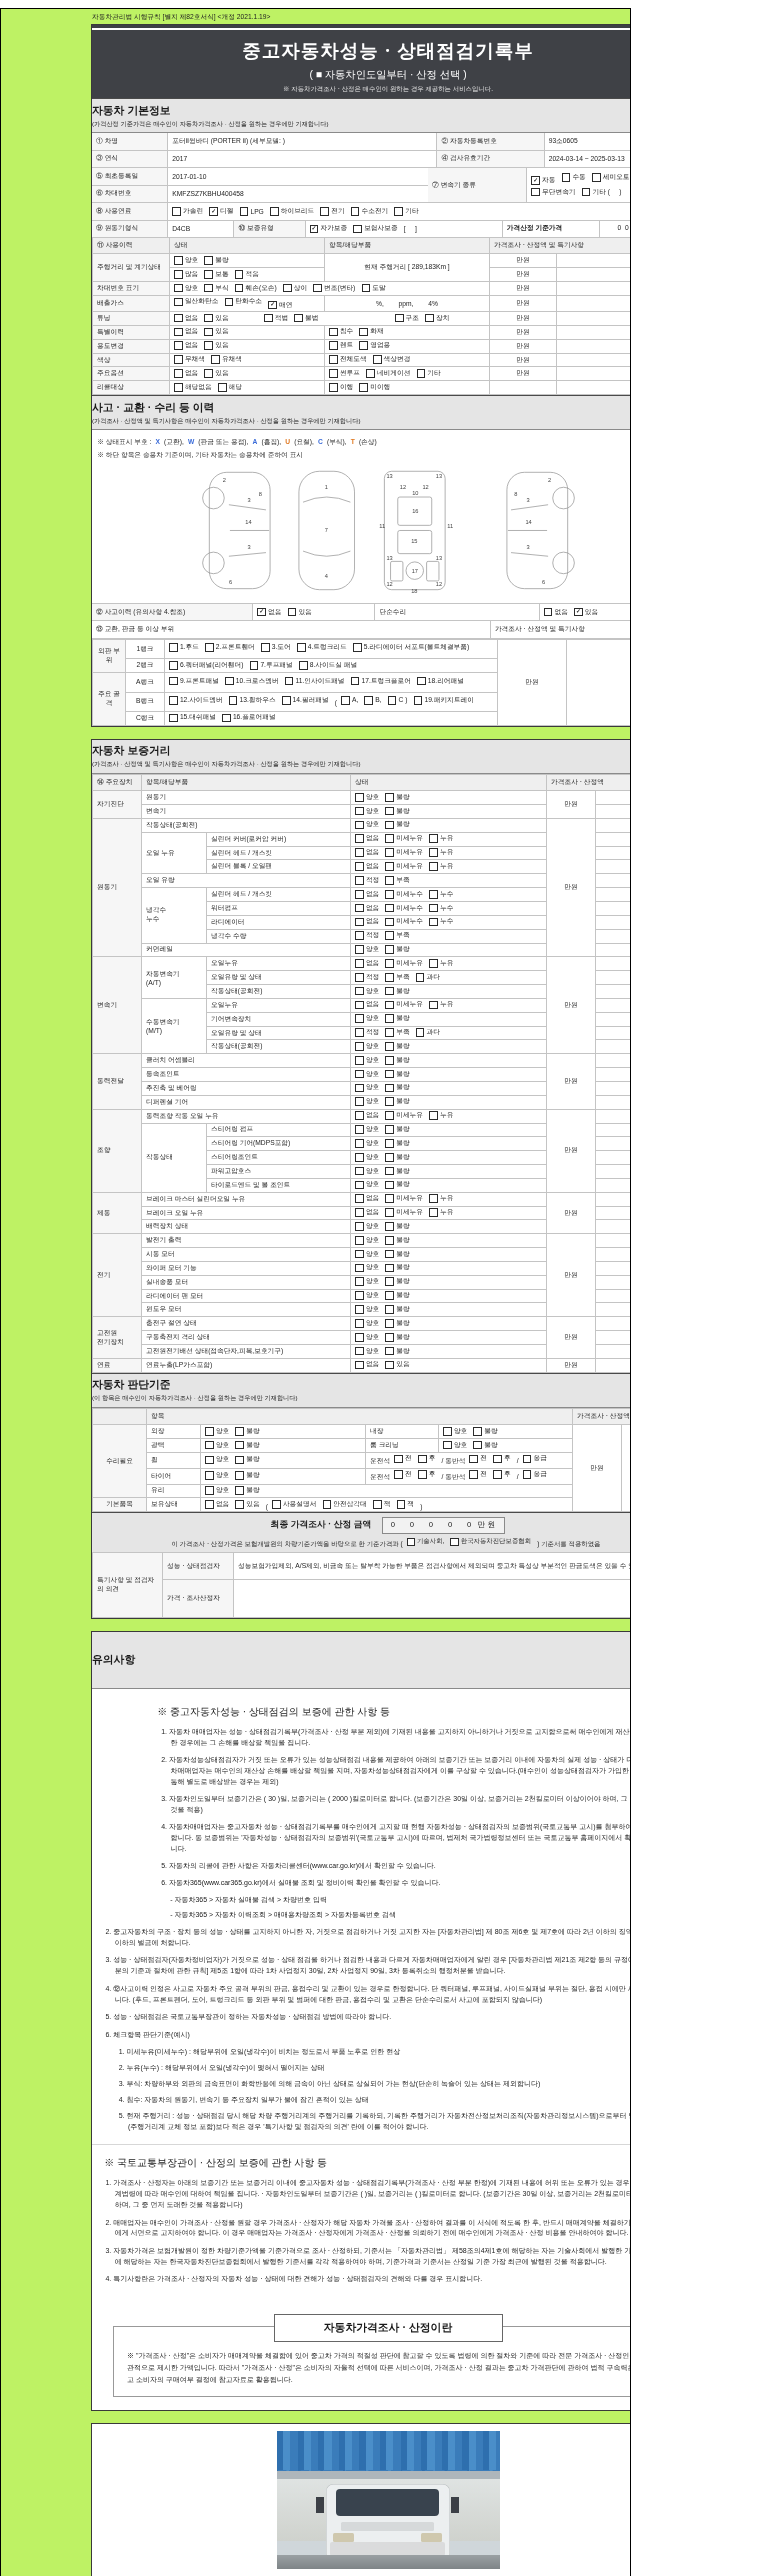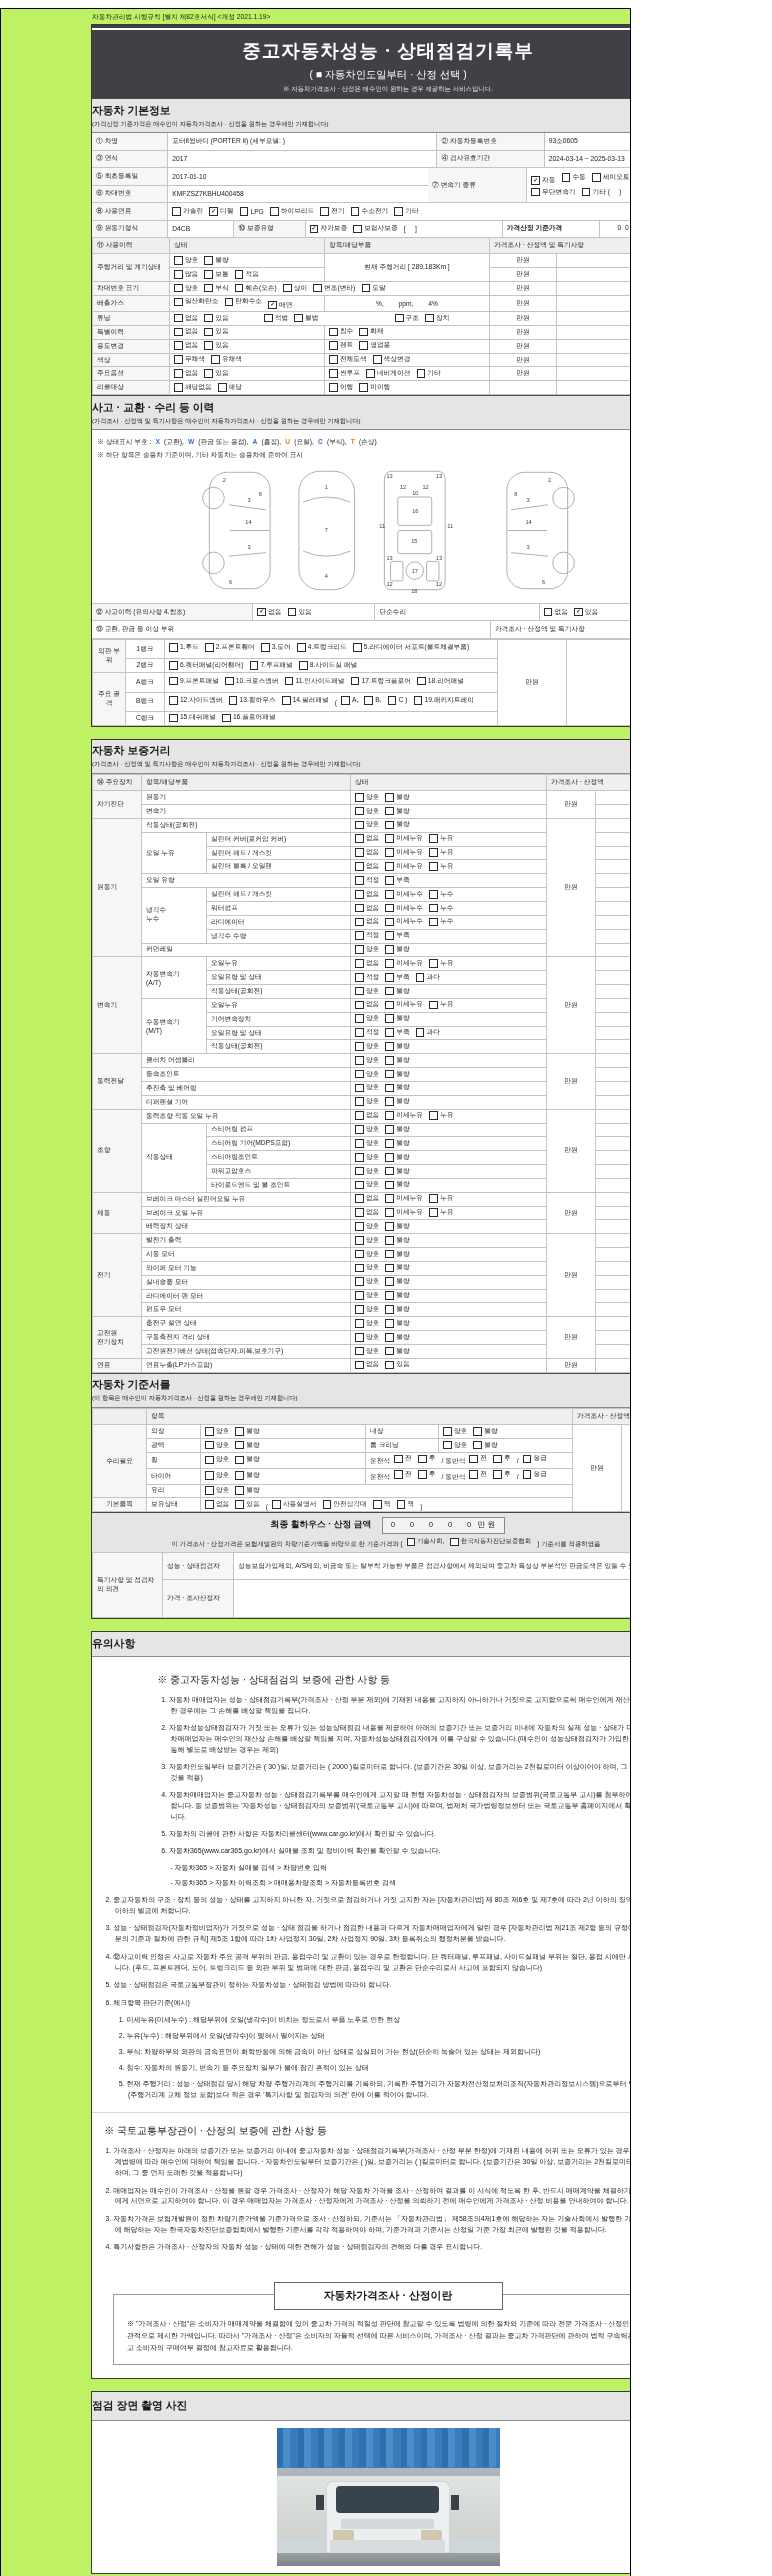--- a/index.html
+++ b/index.html
@@ -619,21 +619,21 @@
               <td class="gname" rowspan="1">연료</td>
               <td colspan="2">연료누출(LP가스포함)</td>
               <td><span class="opt"><span class="bx"></span>없음</span><span class="opt"><span class="bx"></span>있음</span></td>
               <td class="prc" rowspan="1">만원</td>
               <td class="blk"></td>
             </tr>
           </tbody>
     </table>
 
     <div class="band">
-      <div class="bt">자동차 기준서를</div>
+      <div class="bt">자동차 판단기준</div>
       <div class="bn">(이 항목은 매수인이 자동차가격조사 · 산정을 원하는 경우에만 기재합니다)</div>
     </div>
     <table>
       <colgroup>
             <col style="width:54px">
             <col style="width:54px">
             <col style="width:165px">
             <col style="width:73px">
             <col style="width:134px">
             <col style="width:49px">
@@ -676,21 +676,21 @@
       </tr>
       <tr>
         <td class="gname ctr">기본품목</td>
         <td>보유상태</td>
         <td colspan="3"><span class="opt"><span class="bx"></span>없음</span><span class="opt"><span class="bx"></span>있음</span><span class="tok">(</span><span class="opt"><span class="bx"></span>사용설명서</span><span class="opt"><span class="bx"></span>안전삼각대</span><span class="opt"><span class="bx"></span>잭</span><span class="opt"><span class="bx"></span>잭</span><span class="tok">)</span></td>
       </tr>
     </tbody>
         </table>
 
     <div class="final">
-      <span class="fl">최종 휠하우스 · 산정 금액</span>
+      <span class="fl">최종 가격조사 · 산정 금액</span>
       <span class="fv"><span>0&nbsp;&nbsp;&nbsp;0&nbsp;&nbsp;&nbsp;0&nbsp;&nbsp;&nbsp;0&nbsp;&nbsp;&nbsp;0</span>&nbsp;<span>만원</span></span>
       <div class="note"><span class="tok">이 가격조사 · 산정가격은 보험개발원의 차량기준가액을 바탕으로 한 기준가격과 (</span><span class="opt"><span class="bx"></span>기술사회,</span><span class="opt"><span class="bx"></span>한국자동차진단보증협회</span><span class="tok">) 기준서를 적용하였음</span></div>
     </div>
 
     <table style="border-top:0.5px solid #8a8a8a">
       <colgroup>
             <col style="width:70px">
             <col style="width:71px">
             <col>
           </colgroup>
@@ -704,21 +704,21 @@
         <td class="gname" style="height:34px">가격 · 조사산정자</td>
         <td></td>
       </tr>
     </tbody>
         </table>
   </div>
 
   <div class="pm">(3/4쪽)</div>
 
   <div class="box">
-    <div class="band" style="border-top:none;padding:5px 0">
+    <div class="band" style="border-top:none;padding:21px 0">
       <div class="bt">유의사항</div>
     </div>
     <div class="nwrap">
           <div class="n-head a">※ 중고자동차성능 · 상태점검의 보증에 관한 사항 등</div>
           <p class="n-l1">1. 자동차 매매업자는 성능 · 상태점검기록부(가격조사 · 산정 부분 제외)에 기재된 내용을 고지하지 아니하거나 거짓으로 고지함으로써 매수인에게 재산상 손해가 발생한 경우에는 그 손해를 배상할 책임을 집니다.</p>
           <p class="n-l1">2. 자동차성능상태점검자가 거짓 또는 오류가 있는 성능상태점검 내용을 제공하여 아래의 보증기간 또는 보증거리 이내에 자동차의 실제 성능 · 상태가 다른 경우, 자동차매매업자는 매수인의 재산상 손해를 배상할 책임을 지며, 자동차성능상태점검자에게 이를 구상할 수 있습니다.(매수인이 성능상태점검자가 가입한 책임보험 등을 통해 별도로 배상받는 경우는 제외)</p>
           <p class="n-l1">3. 자동차인도일부터 보증기간은 ( 30 )일, 보증거리는 ( 2000 )킬로미터로 합니다. (보증기간은 30일 이상, 보증거리는 2천킬로미터 이상이어야 하며, 그 중 먼저 도래한 것을 적용)</p>
           <p class="n-l1">4. 자동차매매업자는 중고자동차 성능 · 상태점검기록부를 매수인에게 고지할 때 현행 자동차성능 · 상태점검자의 보증범위(국토교통부 고시)를 첨부하여 고지하여야 합니다. 동 보증범위는 '자동차성능 · 상태점검자의 보증범위'(국토교통부 고시)에 따르며, 법제처 국가법령정보센터 또는 국토교통부 홈페이지에서 확인할 수 있습니다.</p>
           <p class="n-l1">5. 자동차의 리콜에 관한 사항은 자동차리콜센터(www.car.go.kr)에서 확인할 수 있습니다.</p>
           <p class="n-l1">6. 자동차365(www.car365.go.kr)에서 실매물 조회 및 정비이력 확인을 확인할 수 있습니다.</p>
@@ -744,23 +744,20 @@
     <div class="pbox">
       <div class="pt">자동차가격조사 · 산정이란</div>
       <div class="px">※ "가격조사 · 산정"은 소비자가 매매계약을 체결함에 있어 중고차 가격의 적절성 판단에 참고할 수 있도록 법령에 의한 절차와 기준에 따라 전문 가격조사 · 산정인이 객관적으로 제시한 가액입니다. 따라서 "가격조사 · 산정"은 소비자의 자율적 선택에 따른 서비스이며, 가격조사 · 산정 결과는 중고차 가격판단에 관하여 법적 구속력은 없고 소비자의 구매여부 결정에 참고자료로 활용됩니다.</div>
     </div>
     <div style="height:7.2px"></div>
   </div>
 
   <div class="pm">(4/4쪽)</div>
 
   <div class="box photos">
-    <div class="band" style="border-top:none;padding:7.2px 0">
-      <div class="bt">점검 장면 촬영 사진</div>
-    </div>
     <div class="photo ph1">
       <div class="yard"></div>
       <div class="drape"></div>
       <div class="beam"></div>
       <div class="cab">
         <div class="ws"></div>
             <div class="mir mirL"></div>
             <div class="mir mirR"></div>
         <div class="grille"></div>
             <div class="hl hlL"></div>

